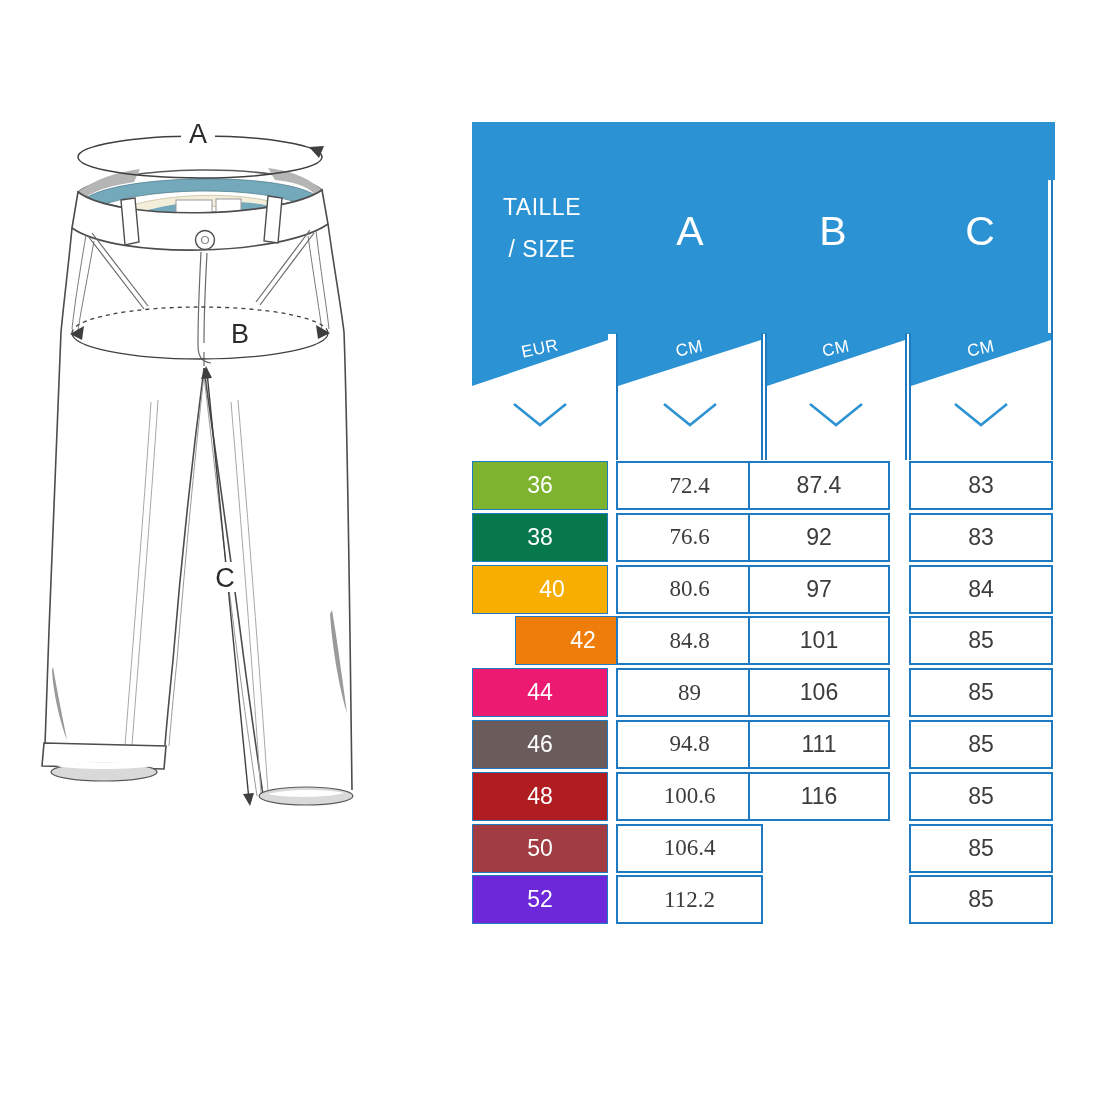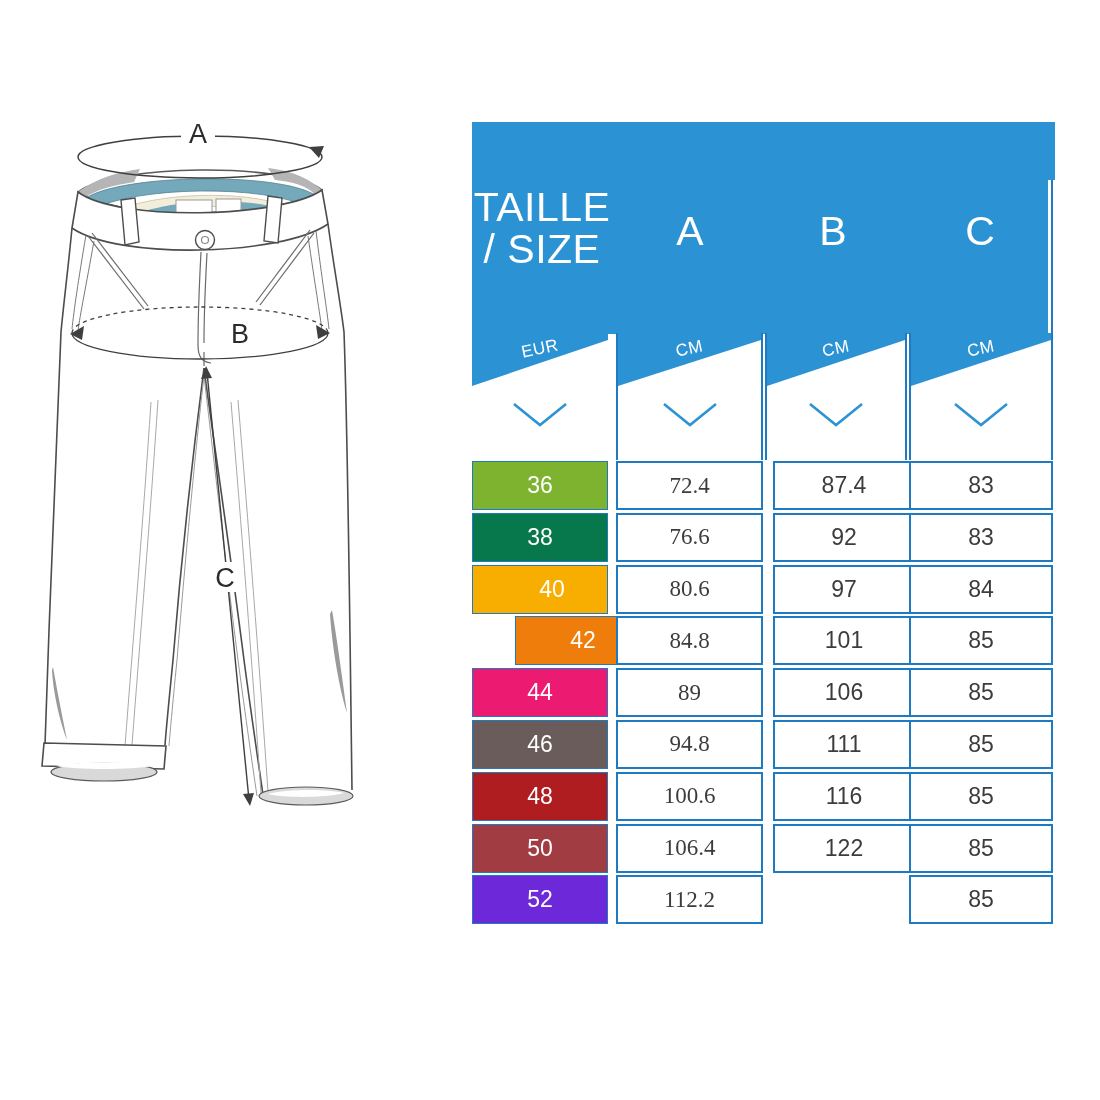--- a/index.html
+++ b/index.html
@@ -11,21 +11,21 @@
 
   
   .size-table { position:absolute; left:472px; top:122px; width:583px; height:806px; }
 
   .hdr-top   { position:absolute; left:0; top:0; width:583px; height:58px; background:var(--blue); }
   .hdr-main  { position:absolute; left:0; top:57px; width:576px; height:155px; background:var(--blue); }
   .hdr-right-line { position:absolute; left:579px; top:58px; width:2px; height:154px; background:var(--border); }
 
   .taille-label {
     position:absolute; left:0; top:64px; width:140px; text-align:center;
-    color:#fff; font-size:41px; line-height:42px; letter-spacing:0.5px;
+    color:#fff; font-size:23px; line-height:42px; letter-spacing:0.5px;
   }
   .col-letter {
     position:absolute; top:86px; width:60px; text-align:center;
     color:#fff; font-size:41px;
   }
   .col-letter.a { left:188px; }
   .col-letter.b { left:331px; }
   .col-letter.c { left:478px; }
 
   .unit-cell { position:absolute; top:211px; height:127px; background:#fff; box-sizing:border-box; }
@@ -45,21 +45,21 @@
 
   .rows-wrap { position:absolute; left:0; top:339px; width:583px; }
   .trow { position:relative; height:49px; margin-bottom:2.8px; }
   .cell {
     position:absolute; top:0; height:49px; box-sizing:border-box;
     display:flex; align-items:center; justify-content:center;
     font-size:23px; color:#3C3C3C; background:#fff; border:2px solid var(--border);
   }
   .cell.size { left:0; width:136px; color:#fff; border-width:1px; }
   .cell.ca   { left:144px; width:147px;font-family:Liberation Serif, serif; }
-  .cell.cb   { left:301px; width:142px; }
+  .cell.cb   { left:276px; width:142px; }
   .cell.cc   { left:437px; width:144px; }
 
   
   .pants { position:absolute; left:28px; top:100px; }
   .ann-label { font-size:27px; fill:#2b2b2b; }
 </style>
 </head>
 <body style="--blue: #2B92D4; --border: #1E7BC2; --chev: #2E93D2;">
 
 <svg class="pants" width="430" height="820" viewBox="0 0 430 820">
@@ -253,21 +253,20 @@
   <div class="trow">
     <div class="cell size" style="background: rgb(176, 29, 33);">48</div>
     <div class="cell ca">100.6</div>
     <div class="cell cb">116</div>
     <div class="cell cc">85</div>
   </div>
 
   <div class="trow">
     <div class="cell size" style="background: rgb(160, 60, 66);">50</div>
     <div class="cell ca">106.4</div>
-    <div class="cell cb">122</div>
     <div class="cell cc">85</div>
   </div>
 
   <div class="trow">
     <div class="cell size" style="background: #6d28d9;">52</div>
     <div class="cell ca">112.2</div>
     <div class="cell cc">85</div>
   </div>
 </div>
 </div>

